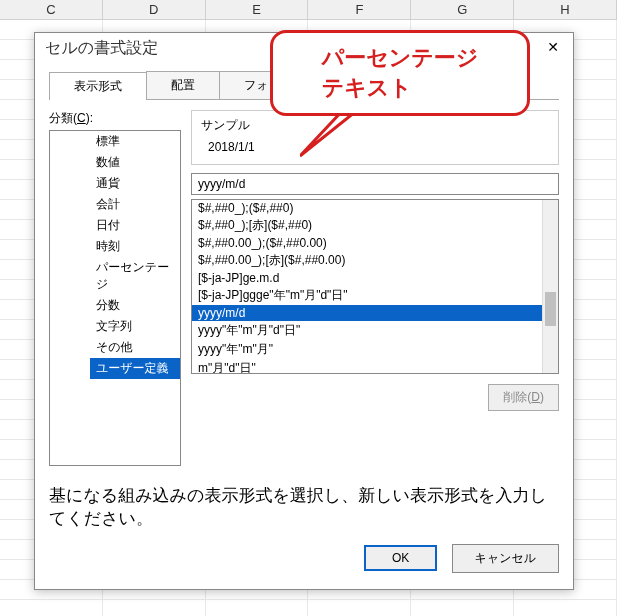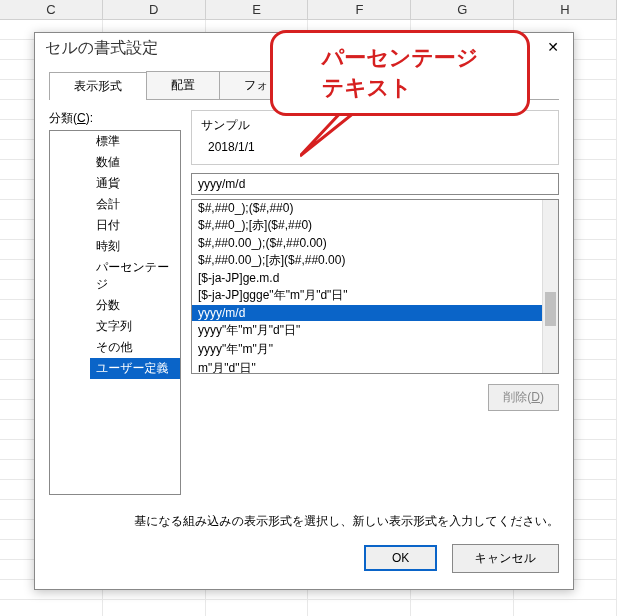--- a/index.html
+++ b/index.html
@@ -205,22 +205,21 @@
     .btn-delete {
       padding: 4px 14px;
       border: 1px solid #aaa;
       background: #efefef;
       font-size: 12px;
       color: #888;
       cursor: default;
     }
     .help-text {
       margin: 18px 14px 0 14px;
-      font-size: 12px;
-      text-align: right;
+      font-size: 17px;
     }
     .footer {
       padding: 14px 14px 16px 14px;
       text-align: right;
     }
     .btn {
       padding: 5px 22px;
       border: 1px solid #888;
       background: #efefef;
       font-size: 12px;

